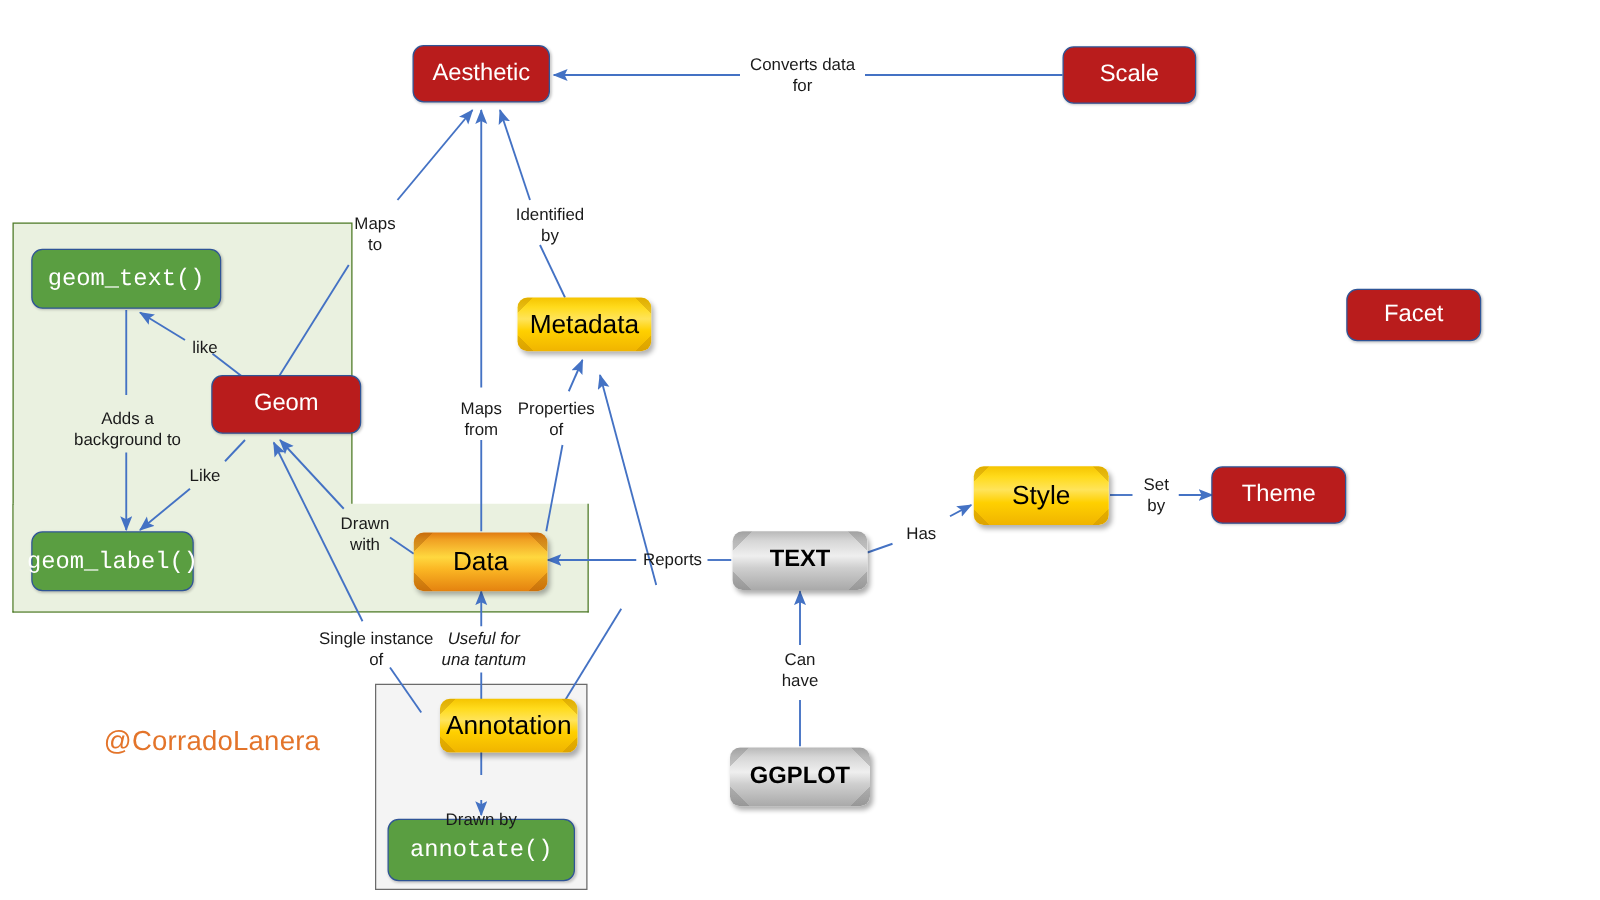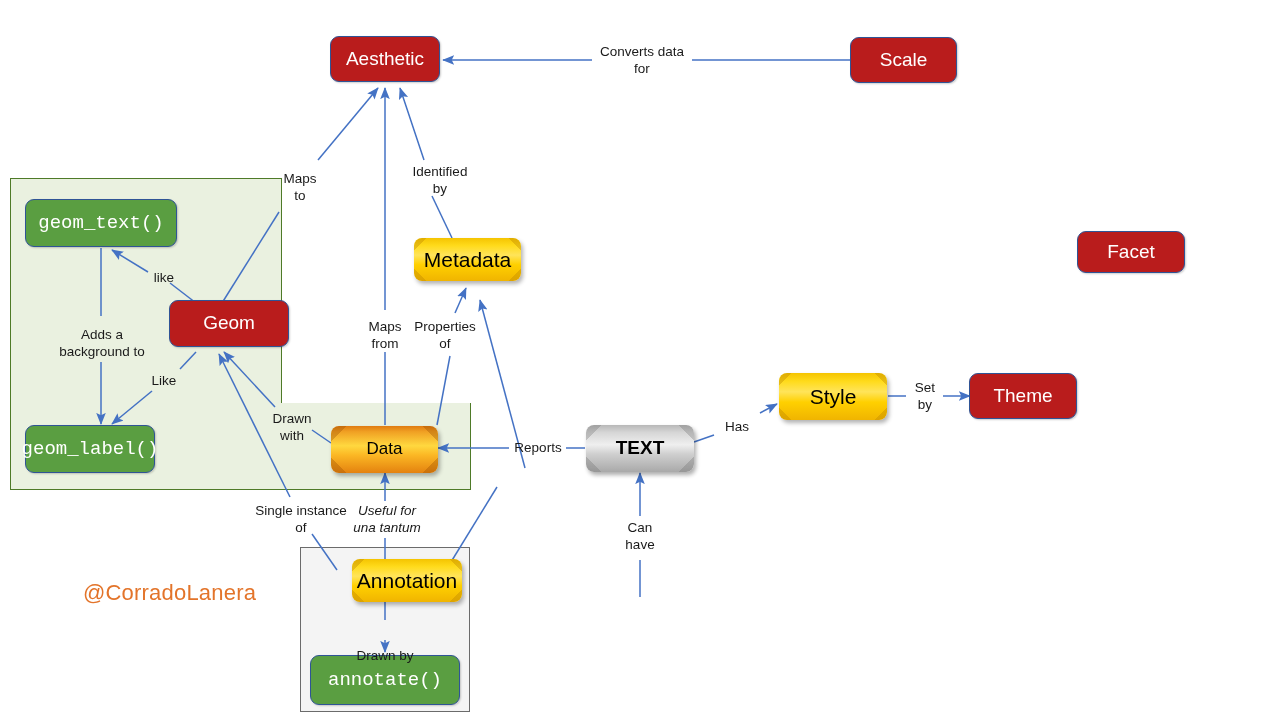--- a/index.html
+++ b/index.html
@@ -108,21 +108,21 @@
       linear-gradient(45deg,  rgba(190,135,0,0.38) 0 9px, rgba(0,0,0,0) 9px),
       linear-gradient(-45deg, rgba(190,135,0,0.38) 0 9px, rgba(0,0,0,0) 9px),
       linear-gradient(135deg, rgba(190,135,0,0.38) 0 9px, rgba(0,0,0,0) 9px),
       linear-gradient(-135deg,rgba(190,135,0,0.38) 0 9px, rgba(0,0,0,0) 9px);
   }
 
   
   .n-orangegrad {
     border-radius: 8px;
     color: #000000;
-    font-size: 17px;
+    font-size: 21px;
     background:
       linear-gradient(to bottom,
         #e07b12 0%,
         #f0a023 12%,
         #ffd83f 42%,
         #fbb724 62%,
         #e4820f 100%);
     box-shadow: 2px 3px 4px rgba(0,0,0,0.30);
     overflow: hidden;
   }
@@ -296,20 +296,23 @@
   </div>
 
   <div class="node n-orangegrad" style="left:331px; top:426px; width:107px; height:47px;">
     <span class="nlabel">Data</span>
   </div>
 
   <div class="node n-grey" style="left:586px; top:425px; width:108px; height:47px;">
     <span class="nlabel">TEXT</span>
   </div>
 
+  <div class="node n-grey" style="left:584px; top:598px; width:112px; height:47px;">
+    <span class="nlabel">GGPLOT</span>
+  </div>
 
   <div class="elabel" style="left:592px; top:44px; width:100px;">Converts data
 for</div>
 
   <div class="elabel" style="left:268px; top:171px; width:64px;">Maps
 to</div>
 
   <div class="elabel" style="left:404px; top:164px; width:72px;">Identified
 by</div>
 

